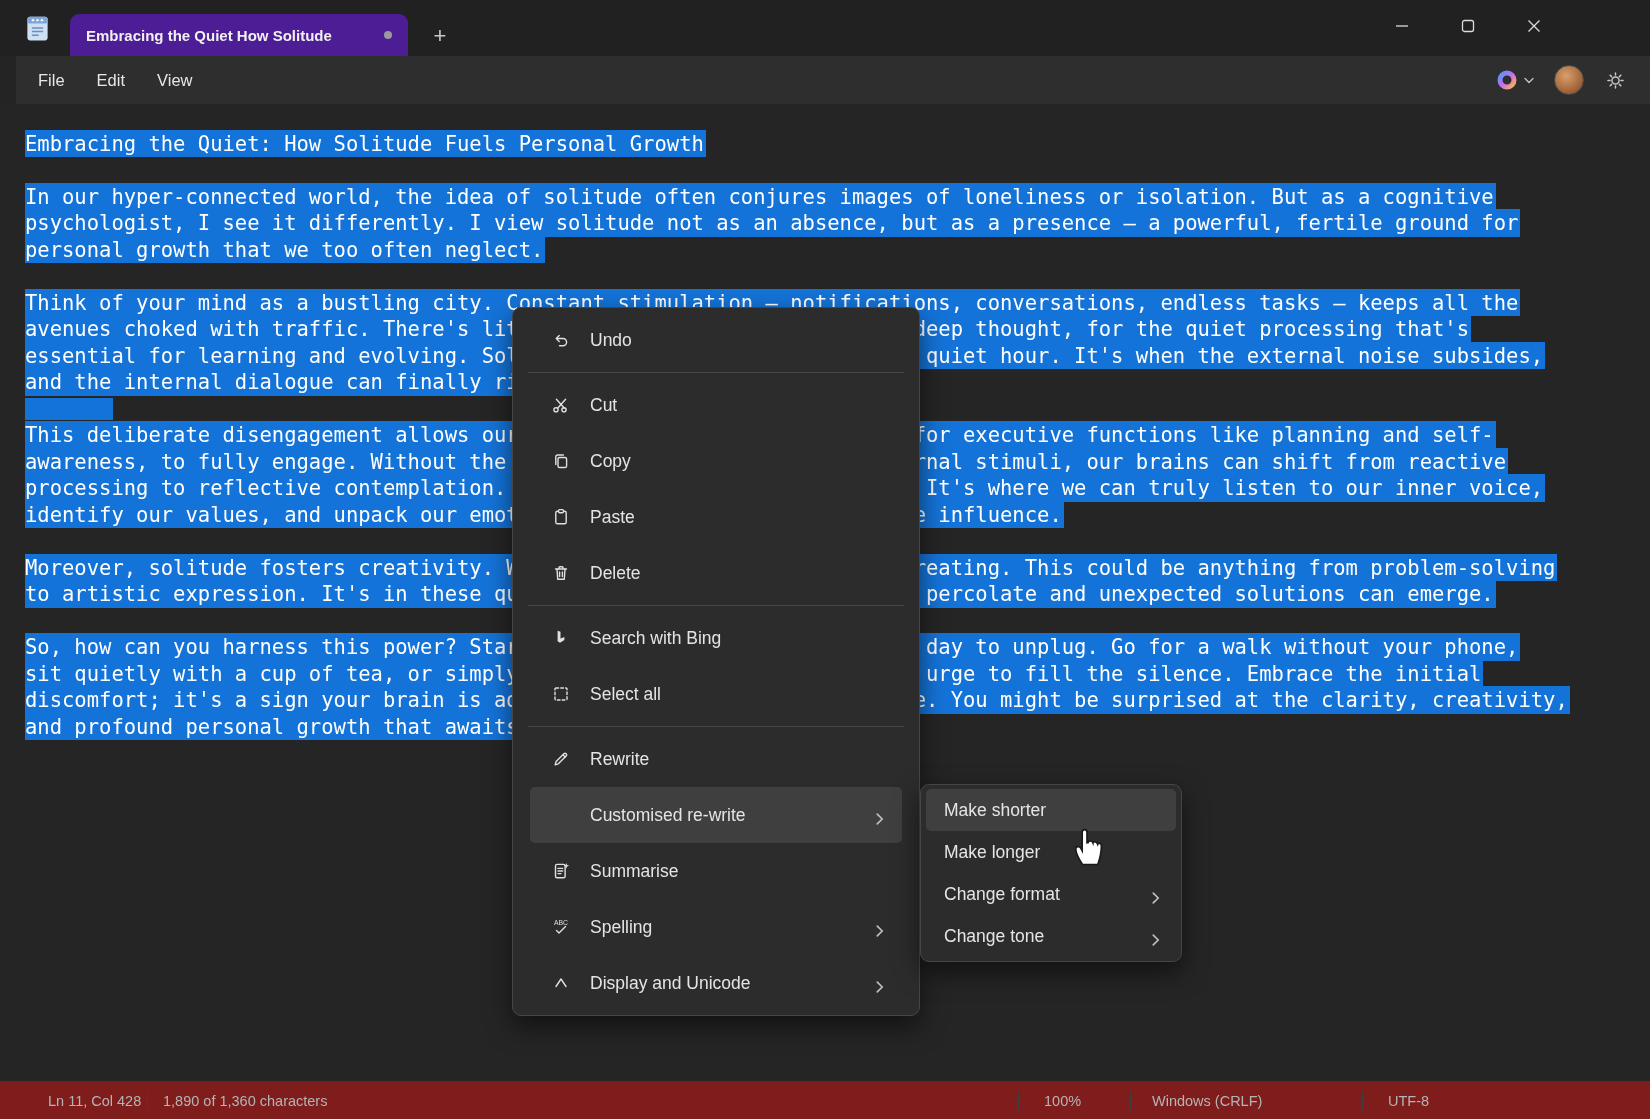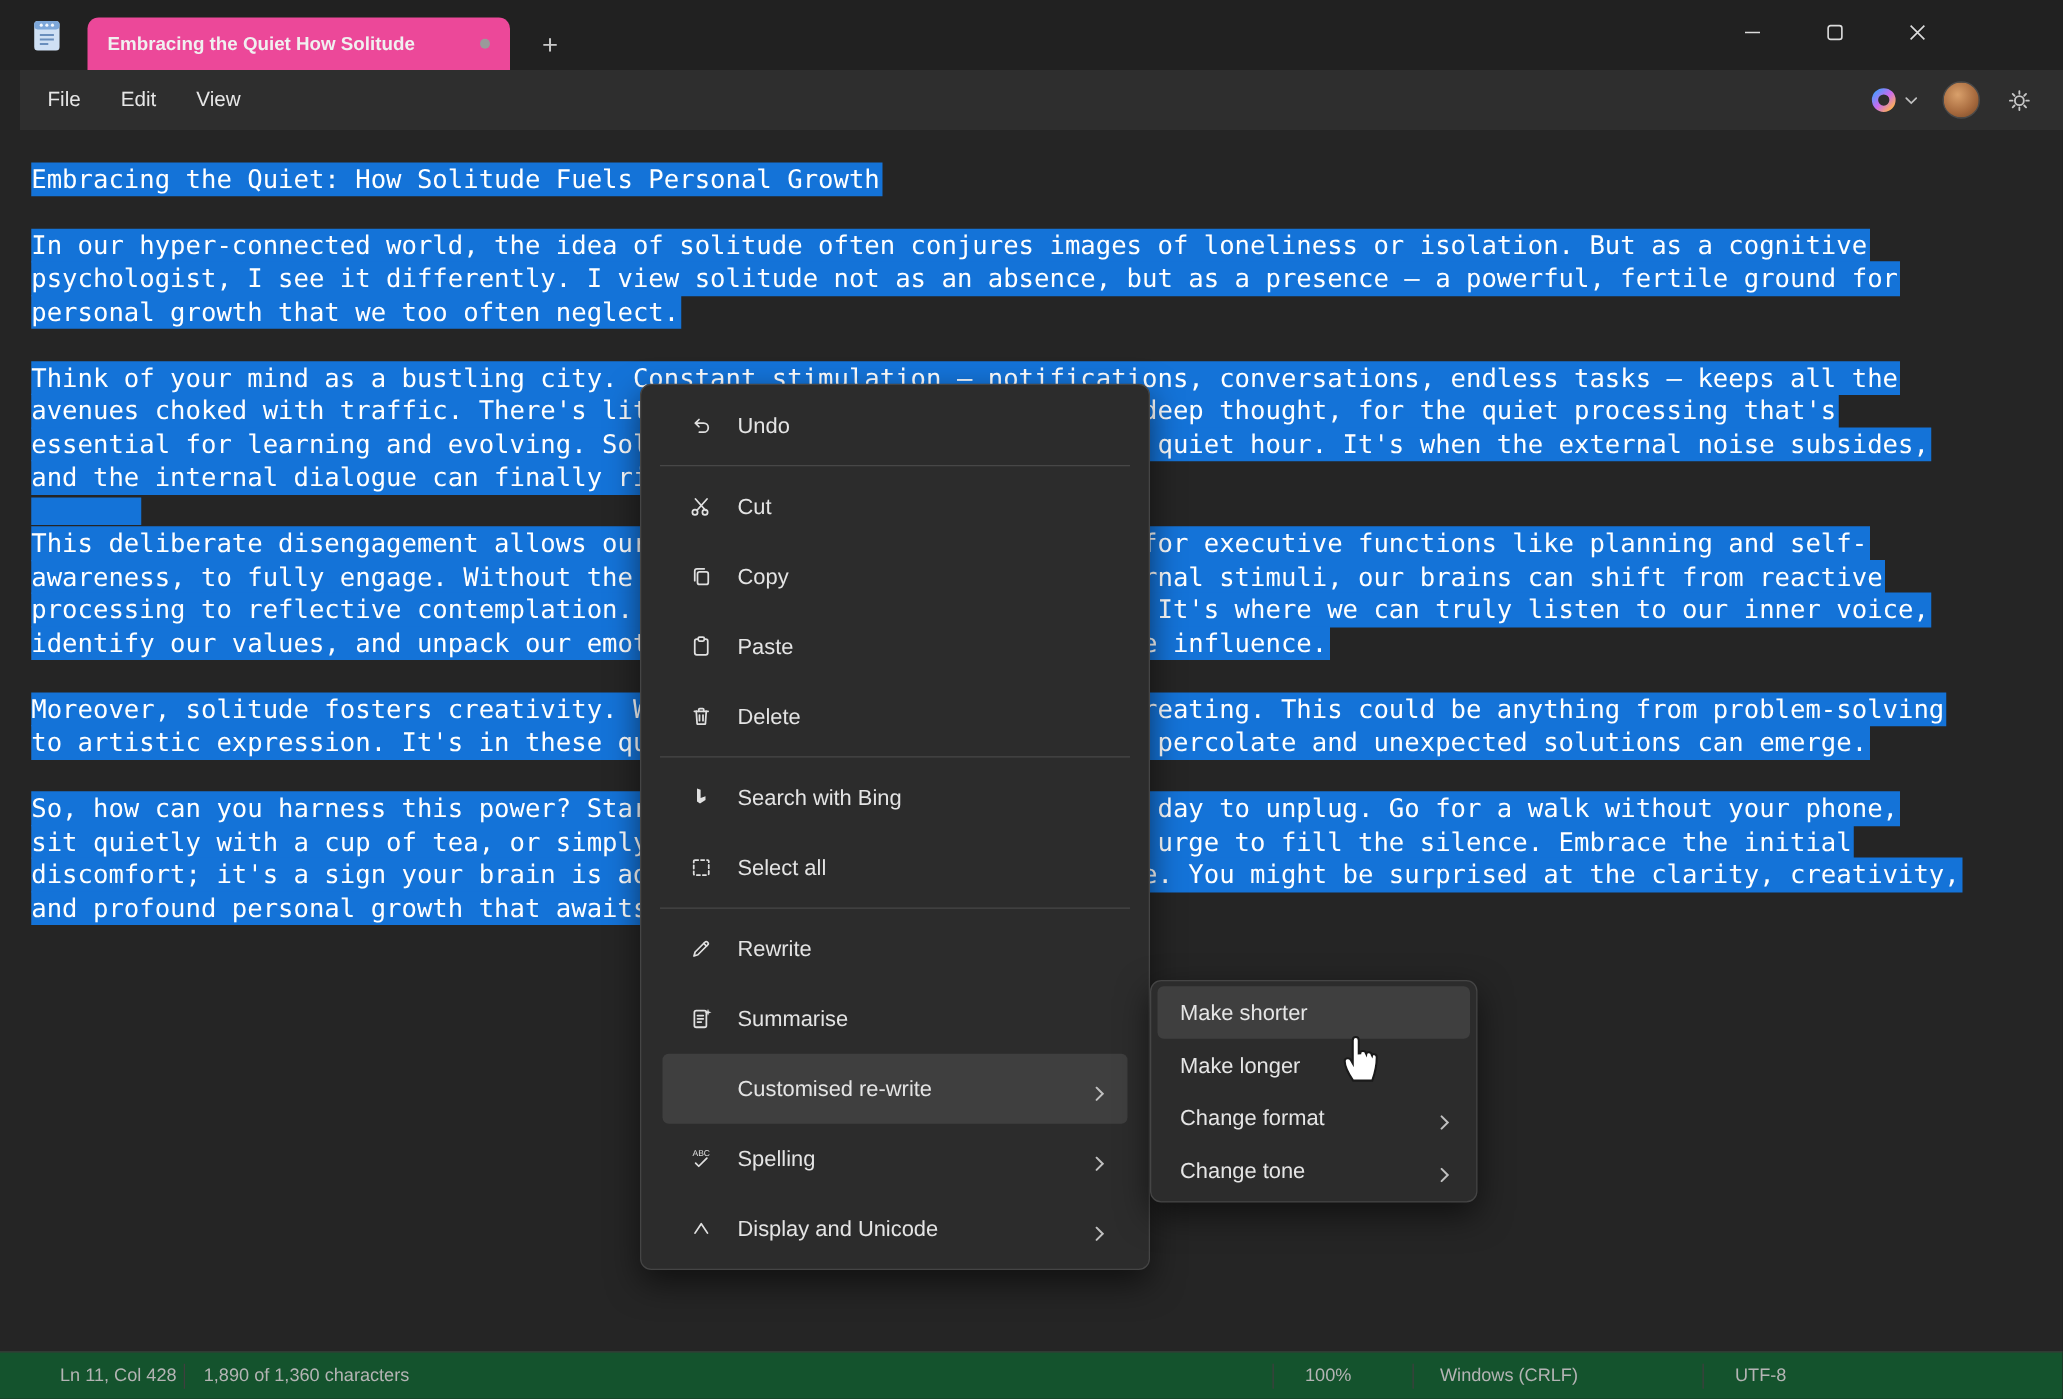--- a/index.html
+++ b/index.html
@@ -3,21 +3,21 @@
 <meta charset="utf-8">
 <style>
   * { margin:0; padding:0; box-sizing:border-box; }
   html,body { width:1650px; height:1119px; overflow:hidden; background:#1c1c1c;
               font-family:"Liberation Sans", sans-serif; }
   .window { position:absolute; inset:0; width:1650px; height:1119px; background:#242424; }
 
   
   .titlebar { position:absolute; left:0; top:0; width:1650px; height:56px; background:#212121; }
   .app-icon { position:absolute; left:24px; top:13px; width:27px; height:30px; }
-  .tab { position:absolute; left:70px; top:14px; width:338px; height:42px; background:#ec4899;
+  .tab { position:absolute; left:70px; top:14px; width:338px; height:42px; background:#4c1d95;
          border-radius:9px 9px 0 0; display:flex; align-items:center; padding:0 16px; }
   .tab-label { color:#f0f0f0; font-size:15px; font-weight:bold; white-space:nowrap; overflow:hidden; flex:1; }
   .tab-dot { width:8px; height:8px; border-radius:50%; background:#9a9a9a; margin-left:10px; flex:none; }
   .new-tab { position:absolute; left:425px; top:21px; width:30px; height:30px; color:#c8c8c8;
              font-size:22px; display:flex; align-items:center; justify-content:center; border-radius:5px; }
   .winbtn { position:absolute; top:6px; width:56px; height:40px; display:flex; align-items:center; justify-content:center; }
   .winbtn svg { stroke:#dcdcdc; stroke-width:1.3; fill:none; }
 
   
   .menubar { position:absolute; left:16px; top:56px; width:1650px; height:48px; background:#2e2e2e;
@@ -55,21 +55,21 @@
 
   
   .sub-menu { position:absolute; left:920px; top:784px; width:262px; background:#2c2c2c;
               border:1px solid #454545; border-radius:9px; padding:4px 0; z-index:55;
               box-shadow:0 10px 26px rgba(0,0,0,.55); }
   .smi { height:42px; display:flex; align-items:center; padding:0 16px 0 18px; margin:0 5px;
          border-radius:5px; color:#e5e5e5; font-size:17.5px; }
   .smi.hover { background:#3f3f3f; }
 
   
-  .statusbar { position:absolute; left:0; top:1081px; width:1650px; height:38px; background:#14532d;
+  .statusbar { position:absolute; left:0; top:1081px; width:1650px; height:38px; background:#7f1d1d;
                border-top:1px solid #383838; color:#b4b4b4; font-size:14.5px; }
   .sb-item { position:absolute; top:0; height:38px; display:flex; align-items:center; }
   .sb-div { position:absolute; top:9px; width:1px; height:20px; background:#3f3f3f; }
 
   .cursor { position:absolute; left:1068px; top:824px; z-index:100; pointer-events:none; }
 </style>
 </head>
 <body>
 
 <div class="window">
@@ -210,36 +210,36 @@
     <div class="msep"></div>
     <div class="mi">
       <span class="mico">
           <svg width="20" height="20" viewBox="0 0 20 20">
             <path d="M4.2 15.8 L5.1 12.6 L12.9 4.8 A1.55 1.55 0 0 1 15.1 7 L7.3 14.8 Z"></path>
             <path d="M12 5.7 L14.2 7.9"></path>
           </svg>
         </span>
       <span class="ml">Rewrite</span>
     </div>
+    <div class="mi hover">
+      <span class="mico empty"></span>
+      <span class="ml">Customised re-write</span>
+      <span class="mchev"><svg width="8" height="12" viewBox="0 0 7 11">
+            <path d="M1 1 L5.5 5.5 L1 10"></path>
+          </svg></span>
+    </div>
     <div class="mi">
       <span class="mico">
           <svg width="20" height="20" viewBox="0 0 20 20">
             <rect x="4.5" y="3.4" width="9.6" height="13.4" rx="1.5"></rect>
             <path d="M7 7.4 H11.6 M7 10 H11.6 M7 12.6 H10"></path>
             <path fill="#e0e0e0" stroke="none" d="M15.4 2 L16.1 4.1 L18.2 4.8 L16.1 5.5 L15.4 7.6 L14.7 5.5 L12.6 4.8 L14.7 4.1 Z"></path>
           </svg>
         </span>
       <span class="ml">Summarise</span>
-    </div>
-    <div class="mi hover">
-      <span class="mico empty"></span>
-      <span class="ml">Customised re-write</span>
-      <span class="mchev"><svg width="8" height="12" viewBox="0 0 7 11">
-            <path d="M1 1 L5.5 5.5 L1 10"></path>
-          </svg></span>
     </div>
     <div class="mi">
       <span class="mico">
           <svg width="20" height="20" viewBox="0 0 20 20">
             <text x="3" y="8.2" font-size="6.8" fill="#e0e0e0" stroke="none" font-family="Liberation Sans, sans-serif">ABC</text>
             <path d="M5.5 13.5 L8 16 L14.5 9.5"></path>
           </svg>
         </span>
       <span class="ml">Spelling</span>
       <span class="mchev"><svg width="8" height="12" viewBox="0 0 7 11">

